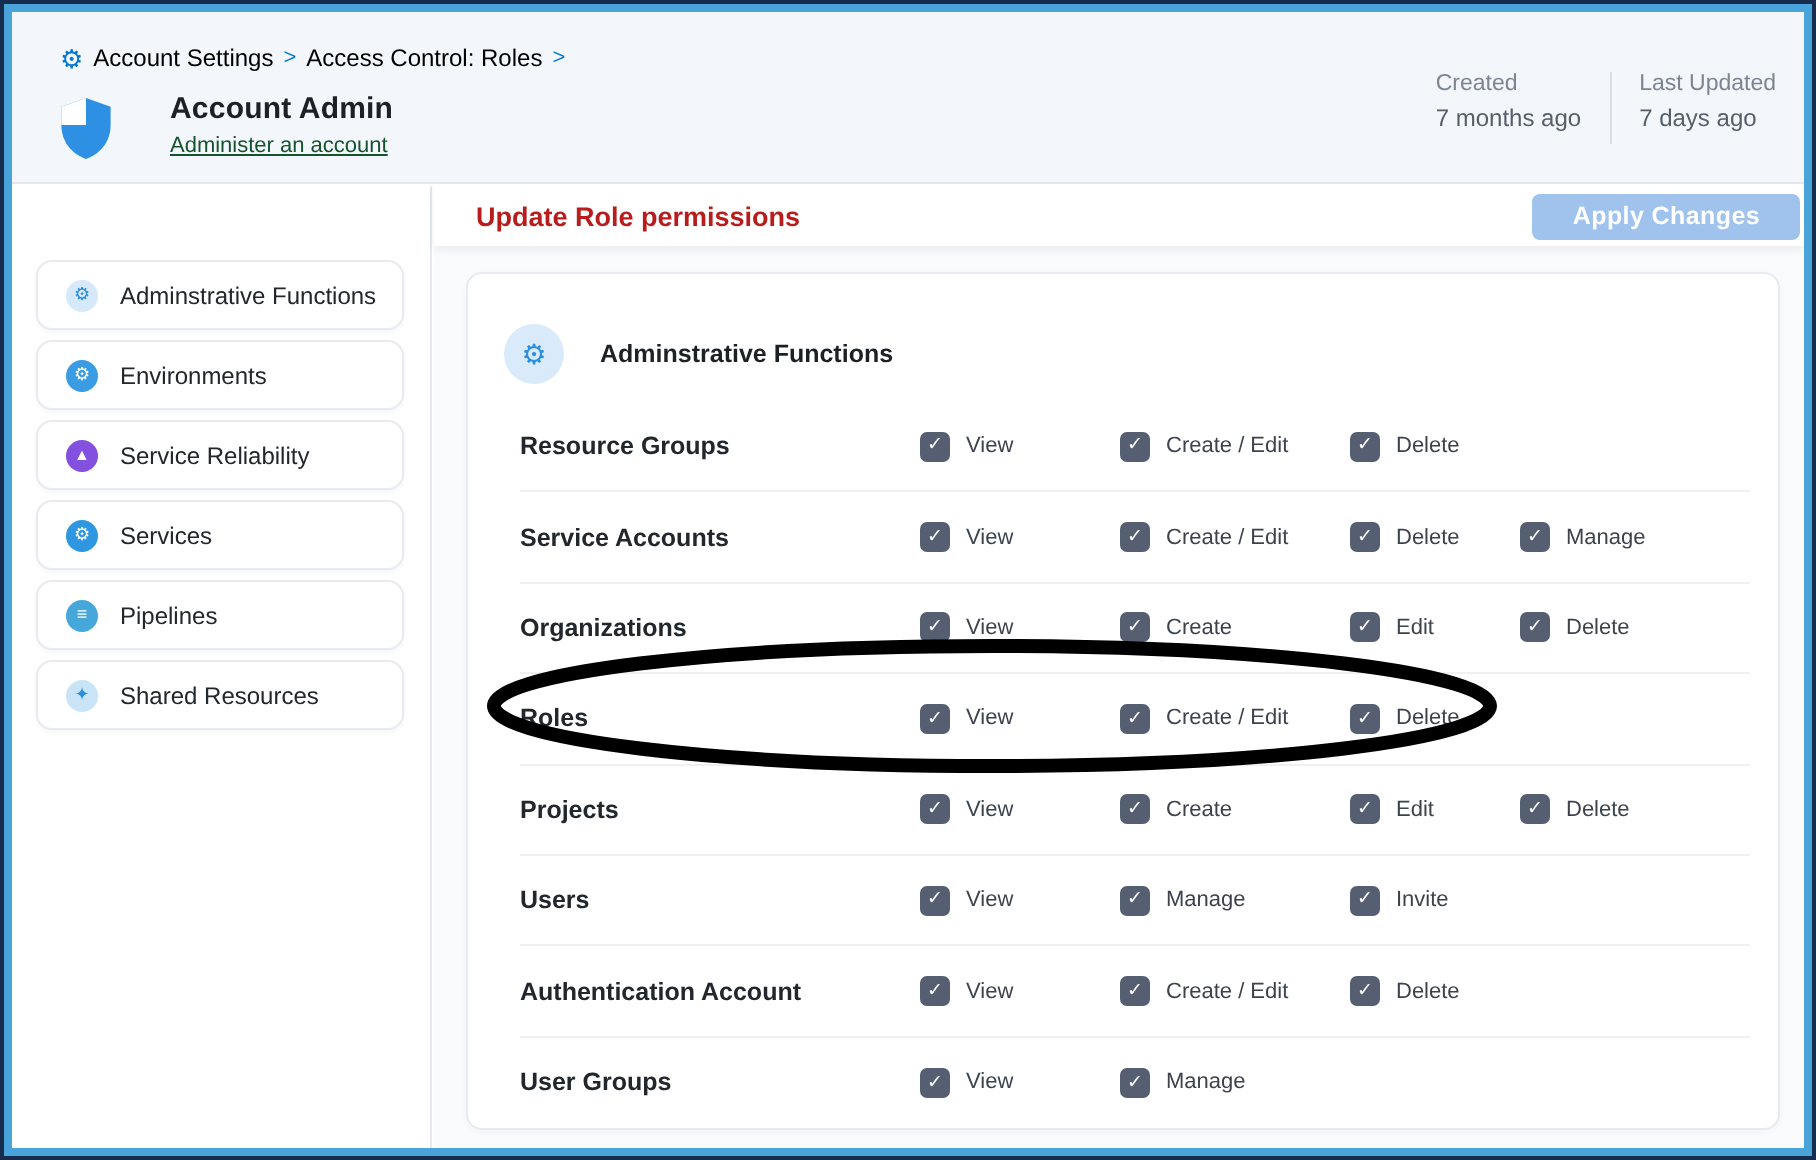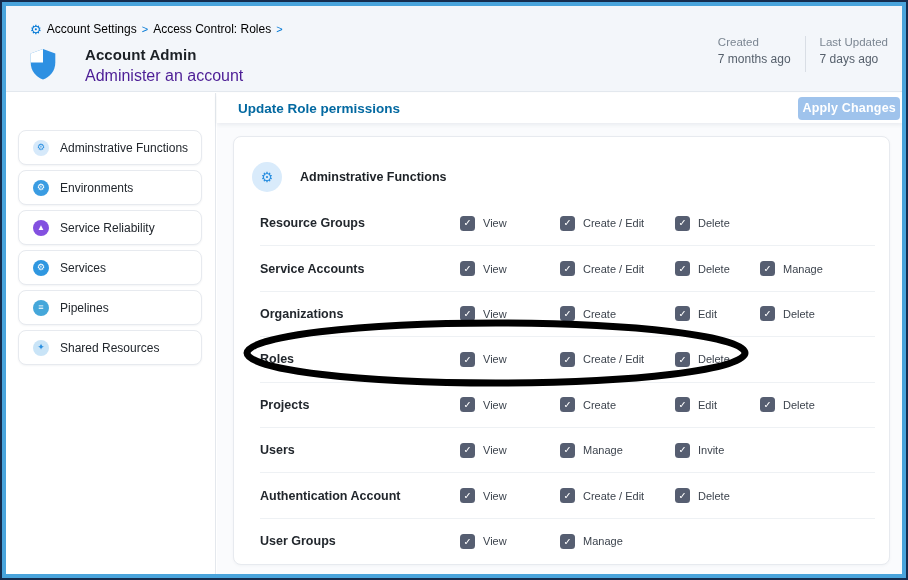--- a/index.html
+++ b/index.html
@@ -21,21 +21,21 @@
     display: flex; align-items: center; gap: 5px;
     font-size: 12px; color: #0278d5;
   }
   .breadcrumb .bc-gear { font-size: 13px; color: #0278d5; line-height: 1; }
   .breadcrumb a { color: #000000; text-decoration: none; cursor: pointer; }
   .bc-sep { color: #0278d5; font-size: 11px; }
 
   .title-row { position: absolute; left: 22px; top: 40px; display: flex; gap: 27px; align-items: flex-start; }
   .shield { width: 30px; height: 32px; margin-top: 2px; }
   .page-title { font-size: 15px; font-weight: bold; color: #1c2126; letter-spacing: .1px; }
-  .page-subtitle { font-size: 16px; color: #4c1d95; margin-top: 4px; }
+  .page-subtitle { font-size: 11px; color: #14532d; margin-top: 4px; text-decoration: underline; }
 
   .meta { position: absolute; right: 14px; top: 30px; display: flex; gap: 14px; }
   .meta-col .meta-label { font-size: 11.5px; color: #7b8692; margin-bottom: 4px; }
   .meta-col .meta-value { font-size: 12px; color: #555f6b; }
   .meta-divider { width: 1px; height: 36px; background: #d9dee5; }
 
   
   .bodyarea { position: absolute; left: 0; top: 87px; right: 0; bottom: 0; background: #ffffff; }
 
   .sidebar {
@@ -62,25 +62,25 @@
   .sidebar .side-card:nth-child(5) .icon { background: #45a7da; color: #ffffff; }
   .sidebar .side-card:nth-child(6) .icon { background: #c9e4f7; color: #2b8fe0; }
 
   .main { position: absolute; left: 211px; top: 0; right: 0; bottom: 0; background: #fafbfd; }
 
   .toolbar {
     position: absolute; left: 0; right: 0; top: 0; height: 30px; background: #ffffff;
     display: flex; align-items: center; justify-content: space-between;
     padding: 0 0 0 21px; box-shadow: 0 2px 4px rgba(40,60,90,.08); z-index: 2;
   }
-  .toolbar-title { font-size: 13.5px; font-weight: bold; color: #0369a1; }
+  .toolbar-title { font-size: 13.5px; font-weight: bold; color: #b91c1c; }
   .apply-btn {
     background: #9fc3ec; color: #ffffff; border: none; border-radius: 4px;
     font-family: inherit; font-size: 12.5px; font-weight: bold;
-    height: 23px; padding: 0 4px; margin-right: 2px; cursor: pointer; letter-spacing: .2px;
+    height: 23px; padding: 0 20px; margin-right: 2px; cursor: pointer; letter-spacing: .2px;
   }
 
   .card {
     position: absolute; left: 16px; right: 12px; top: 43px; bottom: 9px;
     background: #ffffff; border: 1px solid #e7eaef; border-radius: 8px;
     box-shadow: 0 1px 3px rgba(20,40,70,.04); overflow: hidden;
   }
   .section-head { display: flex; align-items: center; gap: 18px; padding: 16px 0 0 18px; height: 64px; }
   .section-icon {
     width: 30px; height: 30px; border-radius: 50%; background: #d9ebfb; color: #2b8fe0;

